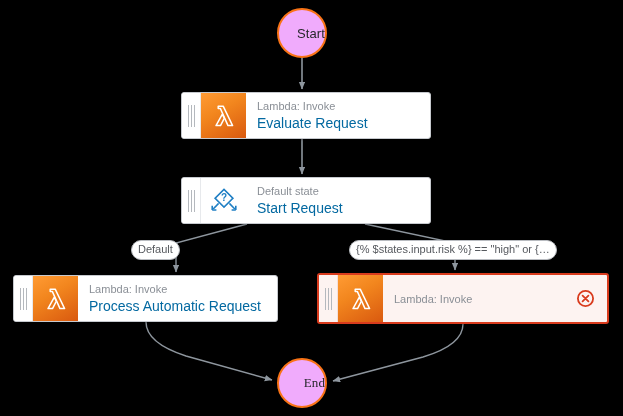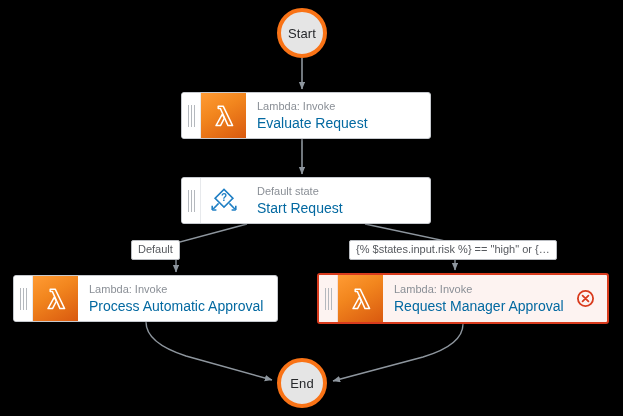--- a/index.html
+++ b/index.html
@@ -32,32 +32,32 @@
     width: 623px;
     height: 416px;
     z-index: 1;
   }
 
   
   .terminal {
     position: absolute;
     z-index: 3;
     border-radius: 50%;
-    background: #e5e5e5;
-    border: 4px solid #f97316;
+    background: #f0abfc;
+    border: 2px solid #f97316;
     box-sizing: border-box;
     display: flex;
     align-items: center;
-    justify-content: center;
+    justify-content: flex-end;
     color: #26282b;
     font-size: 13px;
     letter-spacing: .1px;
   }
   #node-start { left: 277px; top: 8px;  width: 50px; height: 50px; }
-  #node-end   { left: 277px; top: 358px; width: 50px; height: 50px; }
+  #node-end   { left: 277px; top: 358px; width: 50px; height: 50px; font-family: Liberation Serif, serif; }
 
   
   .state-card {
     position: absolute;
     z-index: 3;
     display: flex;
     align-items: stretch;
     background: #ffffff;
     border: 1px solid #c6c9ce;
     border-radius: 3px;
@@ -138,21 +138,21 @@
   #node-route    { left: 181px; top: 177px; width: 250px; height: 47px; }
   #node-auto     { left: 13px;  top: 275px; width: 265px; height: 47px; }
   #node-manager  { left: 317px; top: 273px; width: 292px; height: 51px; }
 
   
   .edge-label {
     position: absolute;
     z-index: 4;
     background: #ffffff;
     border: 1px solid #b9bcc1;
-    border-radius: 2px;
+    border-radius: 10px;
     color: #56595e;
     font-size: 11px;
     line-height: 13px;
     padding: 2px 6px 3px;
     white-space: nowrap;
     box-sizing: border-box;
     overflow: hidden;
     text-overflow: ellipsis;
   }
   #label-default   { left: 131px; top: 240px; }
@@ -238,39 +238,38 @@
         <i></i>
     </div>
     <div class="icon-block lambda">
       <svg width="28" height="28" viewBox="0 0 28 28" aria-hidden="true">
         <path d="M8.2 4.2 h5.0 L22.6 23.6 h-4.6 L10.4 6.6 h-2.2 z" fill="none" stroke="#ffffff" stroke-width="1.5" stroke-linejoin="round"></path>
         <path d="M12.2 12.4 L6.0 23.6 h4.5 L14.4 16.2 z" fill="none" stroke="#ffffff" stroke-width="1.5" stroke-linejoin="round"></path>
       </svg>
     </div>
     <div class="labels">
       <span class="state-type">Lambda: Invoke</span>
-      <span class="state-title">Process Automatic Approval</span>
+      <span class="state-title">Process Automatic Request</span>
     </div>
   </div>
 
   <div class="state-card error" id="node-manager">
     <div class="grip">
       <i></i>
         <i></i>
         <i></i>
     </div>
     <div class="icon-block lambda">
       <svg width="28" height="28" viewBox="0 0 28 28" aria-hidden="true">
         <path d="M8.2 4.2 h5.0 L22.6 23.6 h-4.6 L10.4 6.6 h-2.2 z" fill="none" stroke="#ffffff" stroke-width="1.5" stroke-linejoin="round"></path>
         <path d="M12.2 12.4 L6.0 23.6 h4.5 L14.4 16.2 z" fill="none" stroke="#ffffff" stroke-width="1.5" stroke-linejoin="round"></path>
       </svg>
     </div>
     <div class="labels">
       <span class="state-type">Lambda: Invoke</span>
-      <span class="state-title">Request Manager Approval</span>
     </div>
     <div class="error-badge">
       <svg width="19" height="19" viewBox="0 0 19 19" aria-hidden="true">
         <circle cx="9.5" cy="9.5" r="7.6" fill="none" stroke="#d93b1d" stroke-width="1.8"></circle>
         <path d="M6.6 6.6 L12.4 12.4 M12.4 6.6 L6.6 12.4" stroke="#d93b1d" stroke-width="1.8" stroke-linecap="round"></path>
       </svg>
     </div>
   </div>
 
   <div class="terminal" id="node-end">

